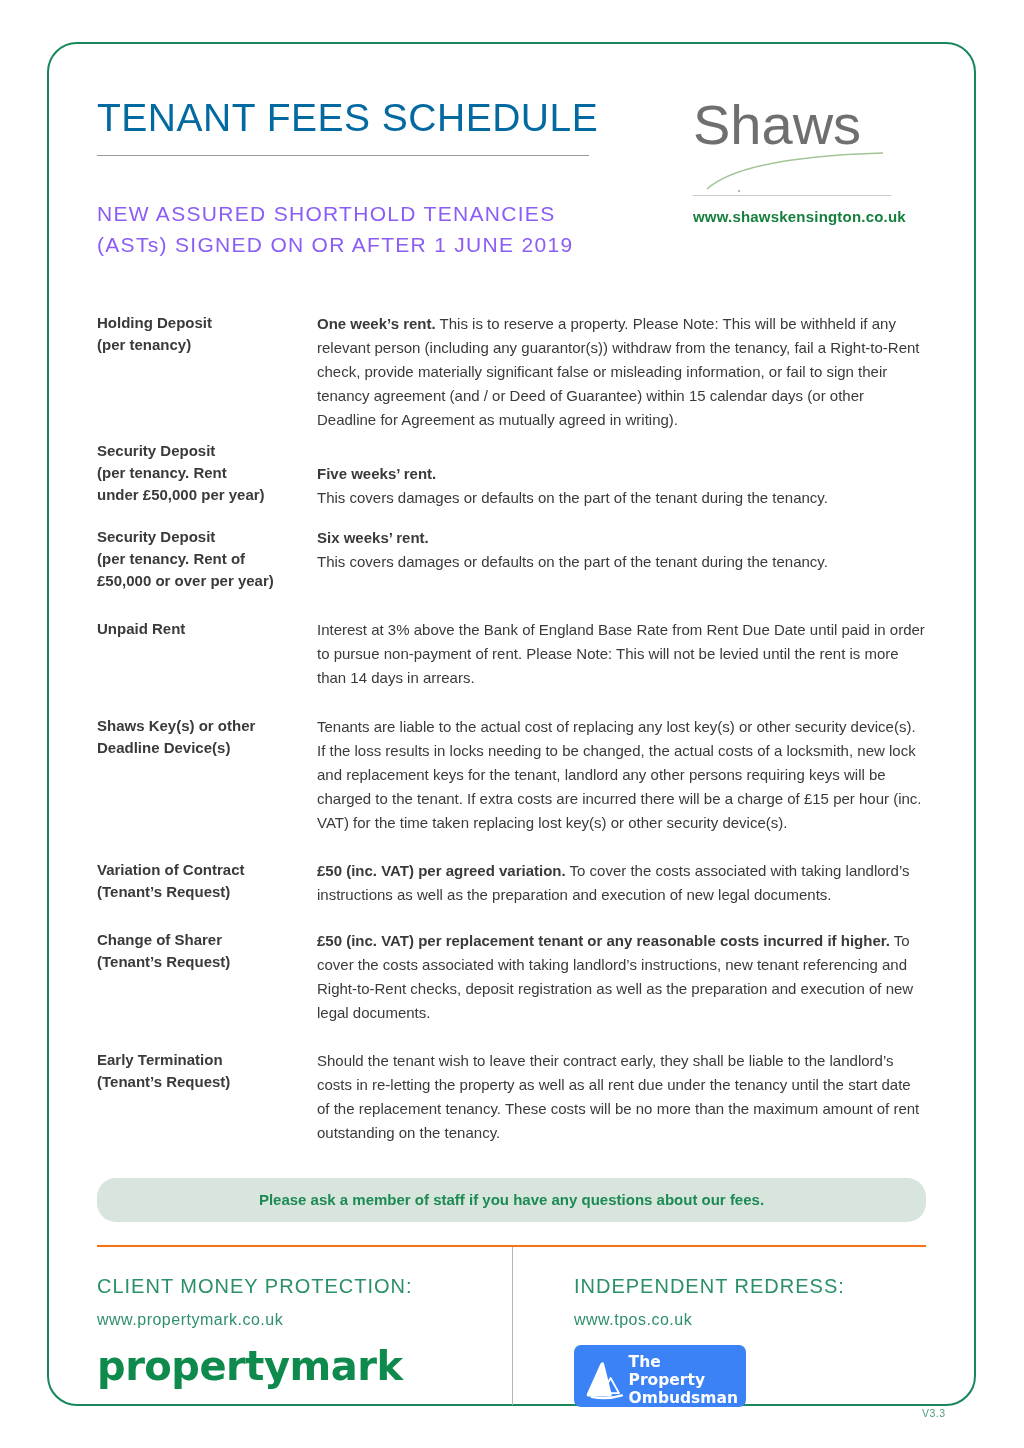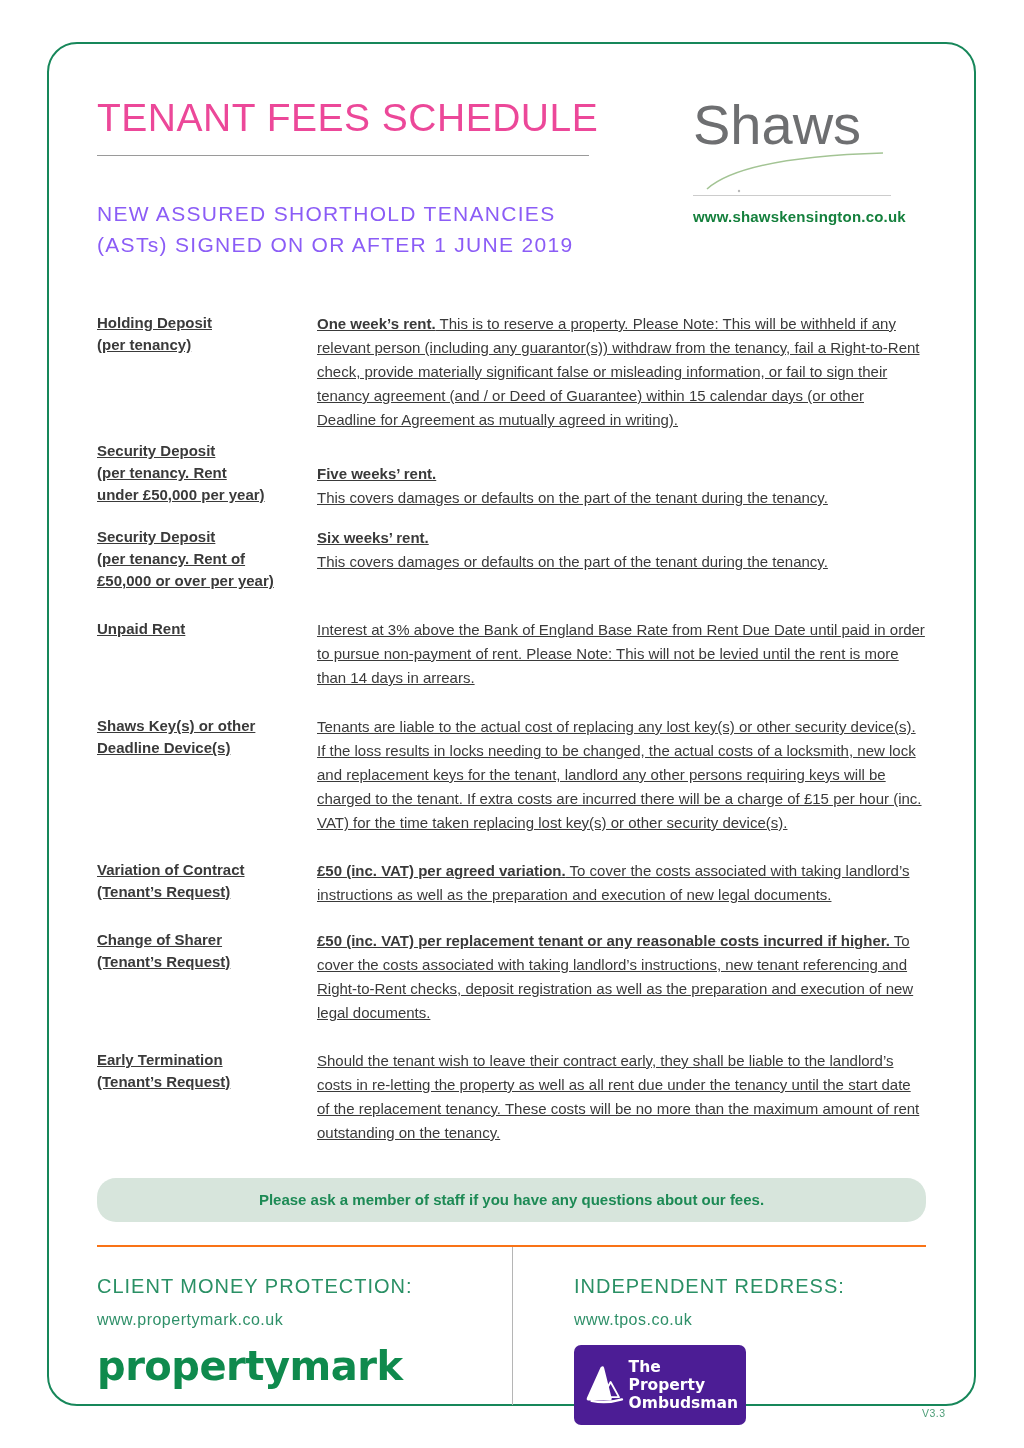--- a/index.html
+++ b/index.html
@@ -21,21 +21,21 @@
   .content {
     position:absolute; left:47px; top:42px;
     width:925px; height:1360px;
     box-sizing:border-box;
     padding:55px 46px 0 50px;
   }
   
   .header { position:relative; }
   .doc-title {
     font-size:39px; line-height:42px;
-    color:#ec4899; letter-spacing:0.5px;
+    color:#0369a1; letter-spacing:0.5px;
     font-weight:400;
   }
   .title-rule {
     width:492px; height:0;
     border-bottom:1.5px solid #9a9a9a;
     margin-top:16px;
   }
   .subtitle {
     margin-top:42px;
     font-size:21px; line-height:31px;
@@ -50,21 +50,21 @@
     font-size:56px; line-height:56px;
     color:#6e6f71; letter-spacing:0;
   }
   .shaws-curve { display:block; margin:-6px 0 0 4px; }
   .logo-rule { border-bottom:1px solid #cccccc; margin:2px 0 12px 0; width:198px; }
   .brand-url {
     font-weight:bold; font-size:15px; color:#15803d; letter-spacing:0.2px;
   }
   
   .fees { margin-top:52px; }
-  .fee-row { display:flex; margin-bottom:25px;text-decoration:underline; }
+  .fee-row { display:flex; margin-bottom:25px; }
   .fee-label {
     flex:0 0 220px;
     font-weight:bold; font-size:15px; line-height:22px;
     color:#3a3a3a;
   }
   .fee-desc {
     flex:1; max-width:615px;
     font-size:15px; line-height:24px;
     color:#3a3a3a;
   }
@@ -116,24 +116,24 @@
   }
   .propertymark-wordmark {
     margin-top:14px;
     font-family:"DejaVu Sans", sans-serif;
     font-weight:700;
     font-size:40px; letter-spacing:-0.5px;
     color:#0f8a4d;
   }
   .tpo-logo {
     margin-top:16px;
-    width:172px; height:80px;
-    background:#4c1d95;
+    width:172px; height:62px;
+    background:#3b82f6;
     border-radius:7px;
-    display:flex; align-items:center;
+    display:flex; align-items:flex-end;
     box-sizing:border-box;
     padding:0 8px 0 10px;
   }
   .tpo-text {
     font-family:"DejaVu Sans", sans-serif;
     font-weight:700;
     color:#ffffff;
     font-size:15.5px; line-height:18px;
     margin-left:2px;
   }

